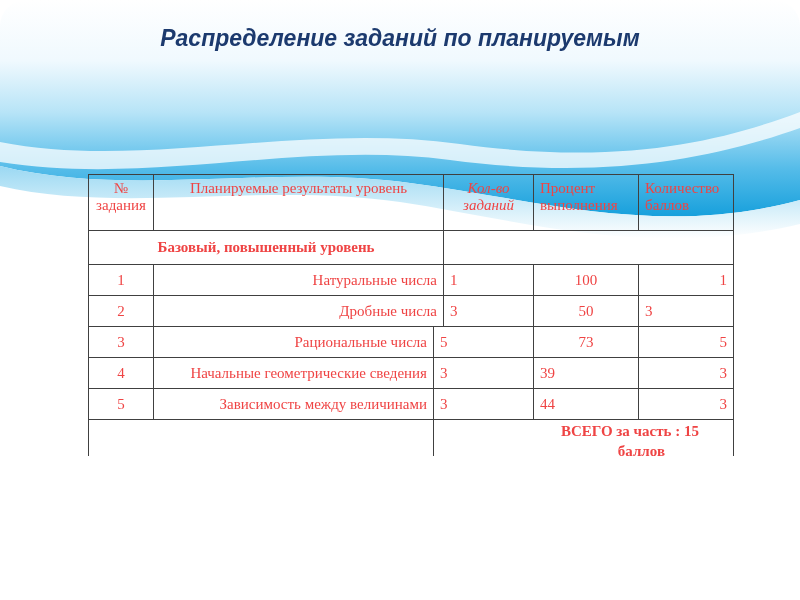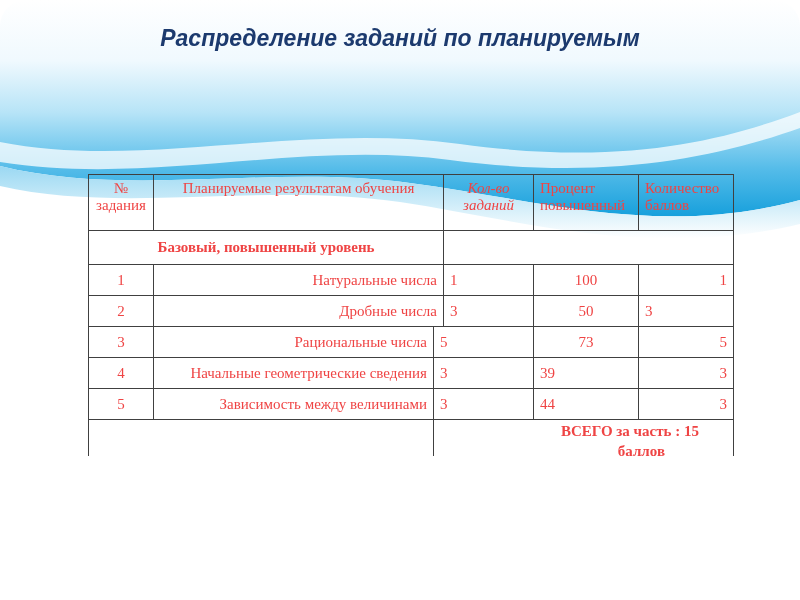--- a/index.html
+++ b/index.html
@@ -128,23 +128,23 @@
       <col style="width:65px">
       <col style="width:280px">
       <col style="width:10px">
       <col style="width:90px">
       <col style="width:105px">
       <col style="width:95px">
     </colgroup>
     <thead>
       <tr class="hdr-row">
         <th>№ задания</th>
-        <th colspan="2">Планируемые результатам обучения</th>
+        <th colspan="2">Планируемые результаты уровень</th>
         <th class="italic">Кол-во заданий</th>
-        <th class="al-l">Процент повышенный</th>
+        <th class="al-l">Процент выполнения</th>
         <th class="al-l">Количество баллов</th>
       </tr>
     </thead>
     <tbody>
       <tr class="sec-row">
         <td colspan="3" class="sec-cell">Базовый, повышенный  уровень</td>
         <td colspan="3"></td>
       </tr>
 
       <tr class="data-row">

